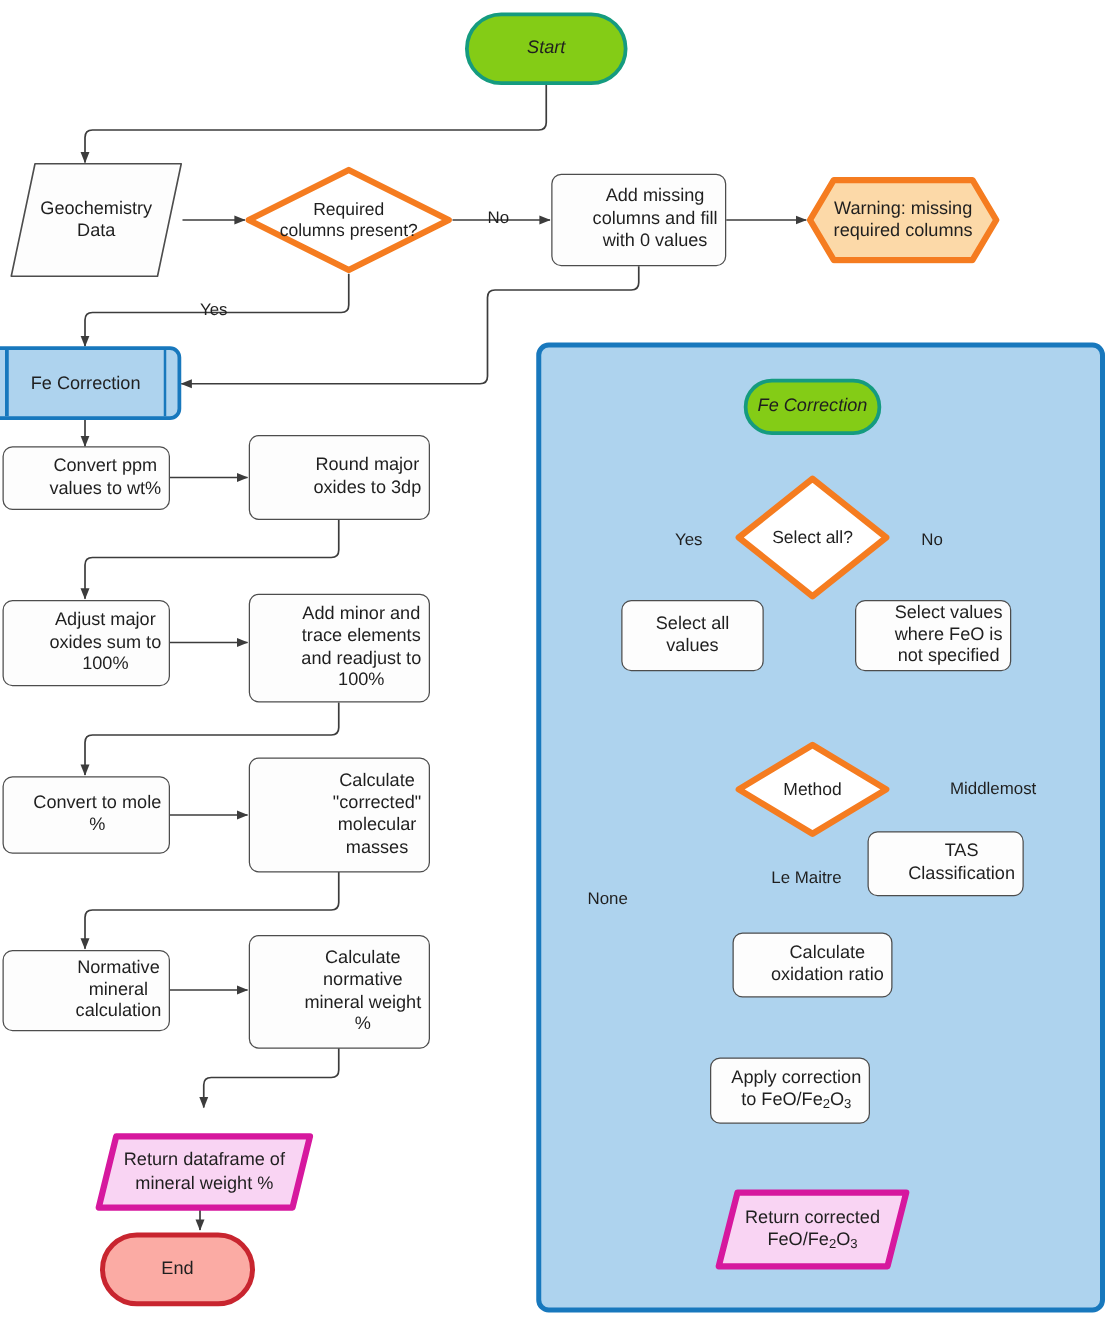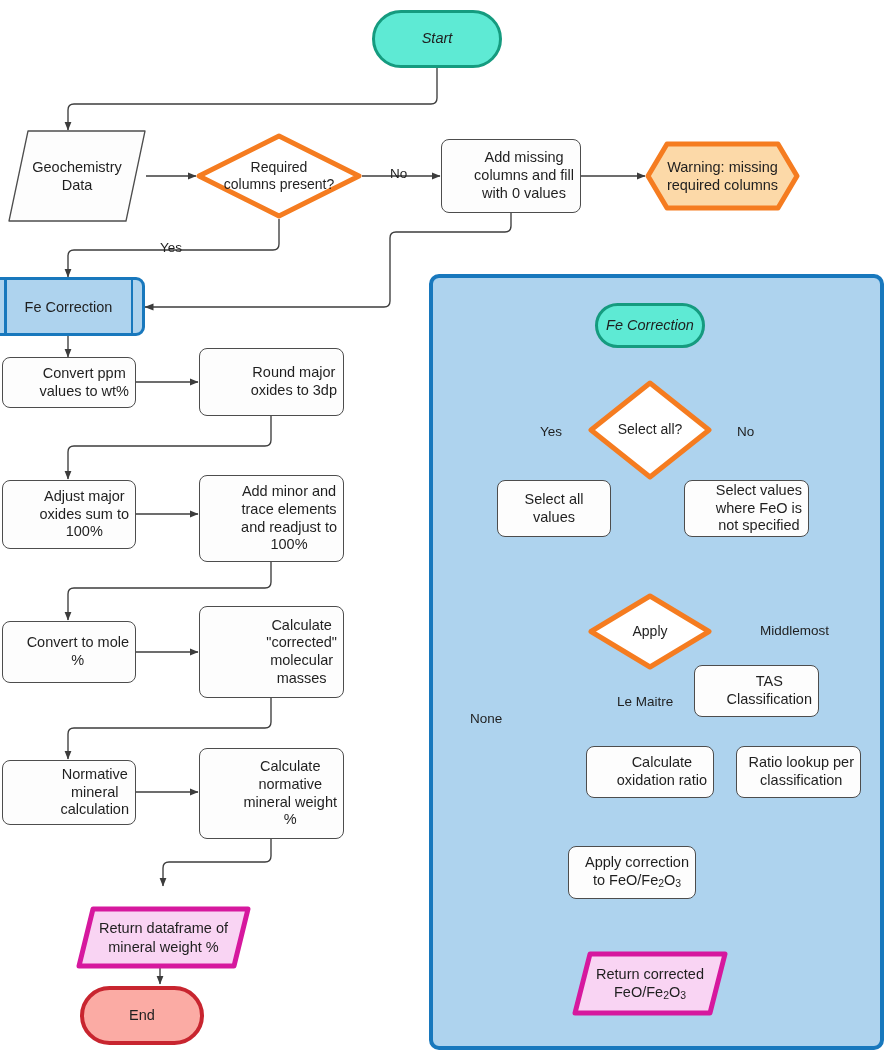--- a/index.html
+++ b/index.html
@@ -36,21 +36,21 @@
     font-size: 14.5px;
     line-height: 1.22;
     z-index: 3;
   }
   .node .txt { padding: 0 6px; }
 
   
   .terminal {
     border-radius: 999px;
     border: 3.5px solid #159b7f;
-    background: #5eead4;
+    background: #84cc16;
     font-style: italic;
   }
   .terminal-end {
     border-radius: 999px;
     border: 4px solid #c8252f;
     background: #fbaba4;
     font-style: normal;
   }
 
   
@@ -340,34 +340,31 @@
 
   <div class="node process" style="left:684px; top:480px; width:125px; height:57px;">
     <span class="txt">Select values<br>where FeO is<br>not specified</span>
   </div>
 
   <div class="diamond-wrap" style="left:588px; top:593px; width:124px; height:77px;">
     <svg width="124" height="77">
       <polygon points="62,3 121,38.5 62,74 3,38.5" fill="#ffffff" stroke="#f57c20" stroke-width="5" stroke-linejoin="round"></polygon>
     </svg>
     <div class="diamond-label">
-        <span>Apply</span>
+        <span>Method</span>
       </div>
   </div>
   <div class="edge-label" style="left:760px; top:623px;">Middlemost</div>
   <div class="edge-label" style="left:617px; top:694px;">Le Maitre</div>
   <div class="edge-label" style="left:470px; top:711px;">None</div>
 
   <div class="node process" style="left:694px; top:665px; width:125px; height:52px;">
     <span class="txt">TAS<br>Classification</span>
   </div>
 
-  <div class="node process" style="left:736px; top:746px; width:125px; height:52px;">
-    <span class="txt">Ratio lookup per<br>classification</span>
-  </div>
 
   <div class="node process" style="left:586px; top:746px; width:128px; height:52px;">
     <span class="txt">Calculate<br>oxidation ratio</span>
   </div>
 
   <div class="node process" style="left:568px; top:846px; width:128px; height:53px;">
     <span class="txt">
       <span>Apply correction</span><br>
       <span>to FeO/Fe</span><sub>2</sub><span>O</span><sub>3</sub>
     </span>

